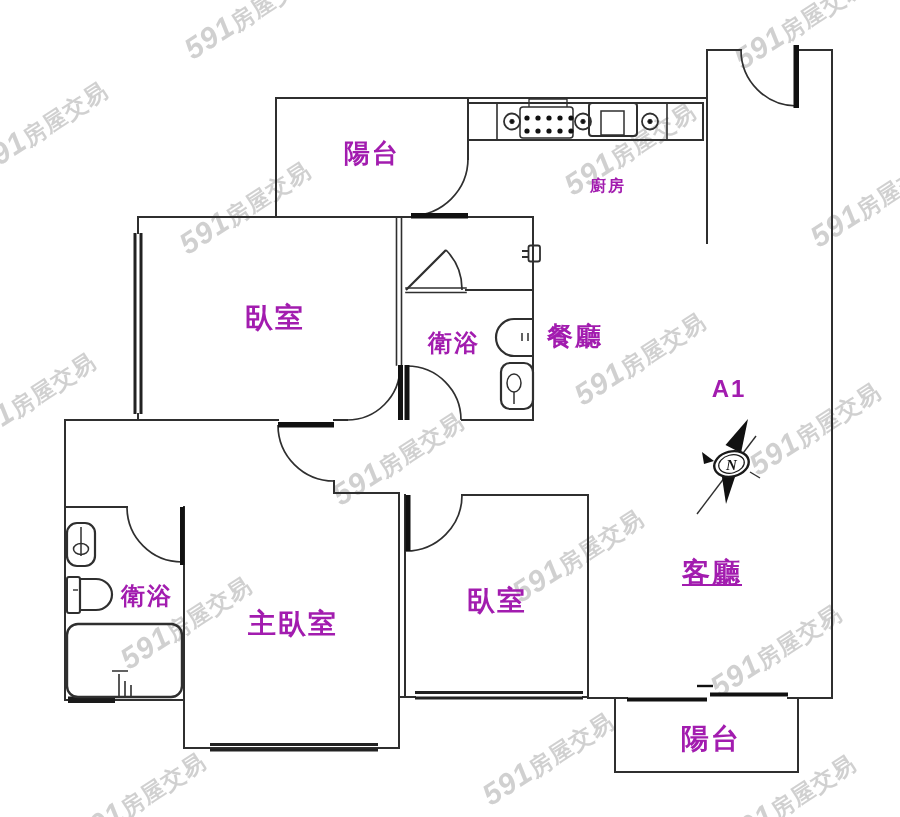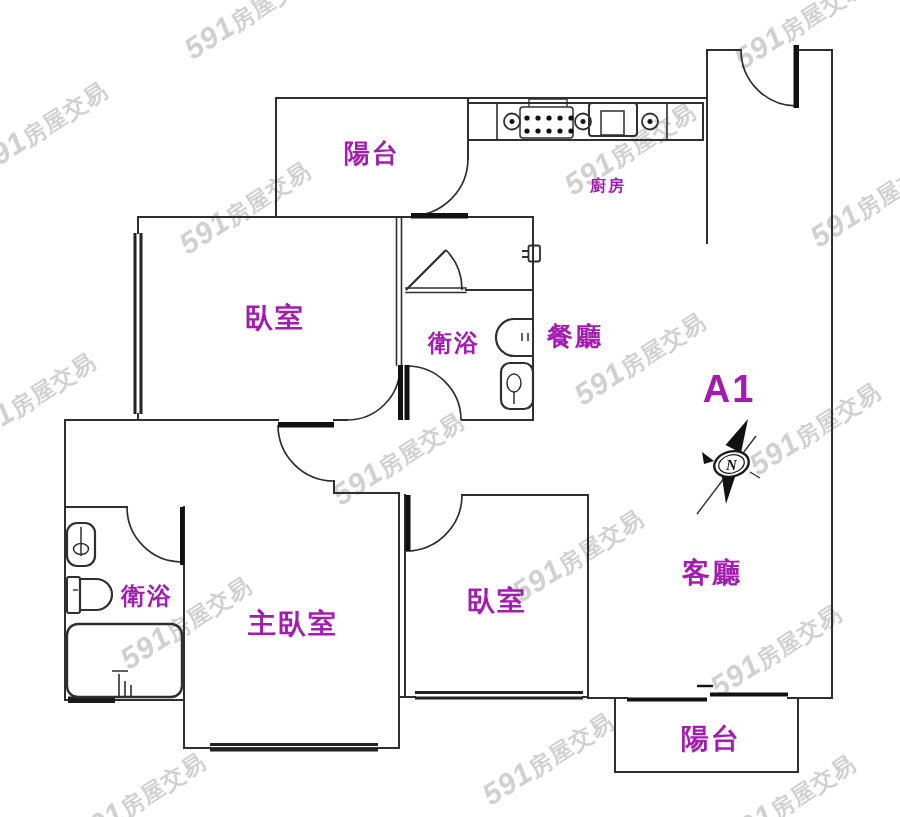--- a/index.html
+++ b/index.html
@@ -185,20 +185,20 @@
       <text x="731.5" y="470" text-anchor="middle" font-size="15" font-weight="bold" font-style="italic" fill="#111" font-family="Liberation Serif, serif">N</text>
     </g>
   </svg>
 
   <div id="labels">
       <div class="room-label" style="left: 372px; top: 153px; font-size: 26px;">陽台</div>
       <div class="room-label" style="left: 608px; top: 186px; font-size: 16px;">廚房</div>
       <div class="room-label" style="left: 275px; top: 318px; font-size: 28px;">臥室</div>
       <div class="room-label" style="left: 454px; top: 343px; font-size: 24px;">衛浴</div>
       <div class="room-label" style="left: 575px; top: 336px; font-size: 26px;">餐廳</div>
-      <div class="room-label" style="left: 712px; top: 573px; font-size: 28px;">客廳</div>
+      <div class="room-label" style="left: 712px; top: 573px; font-size: 28px; text-decoration: underline;">客廳</div>
       <div class="room-label" style="left: 147px; top: 596px; font-size: 24px;">衛浴</div>
       <div class="room-label" style="left: 293px; top: 624px; font-size: 28px;">主臥室</div>
       <div class="room-label" style="left: 497px; top: 601px; font-size: 28px;">臥室</div>
       <div class="room-label" style="left: 711px; top: 739px; font-size: 28px;">陽台</div>
-      <div class="room-label" style="left: 729px; top: 389px; font-size: 38px;">A1</div>
+      <div class="room-label" style="left: 729px; top: 389px; font-size: 24px;">A1</div>
     </div>
 </div>
 
 </body></html>

